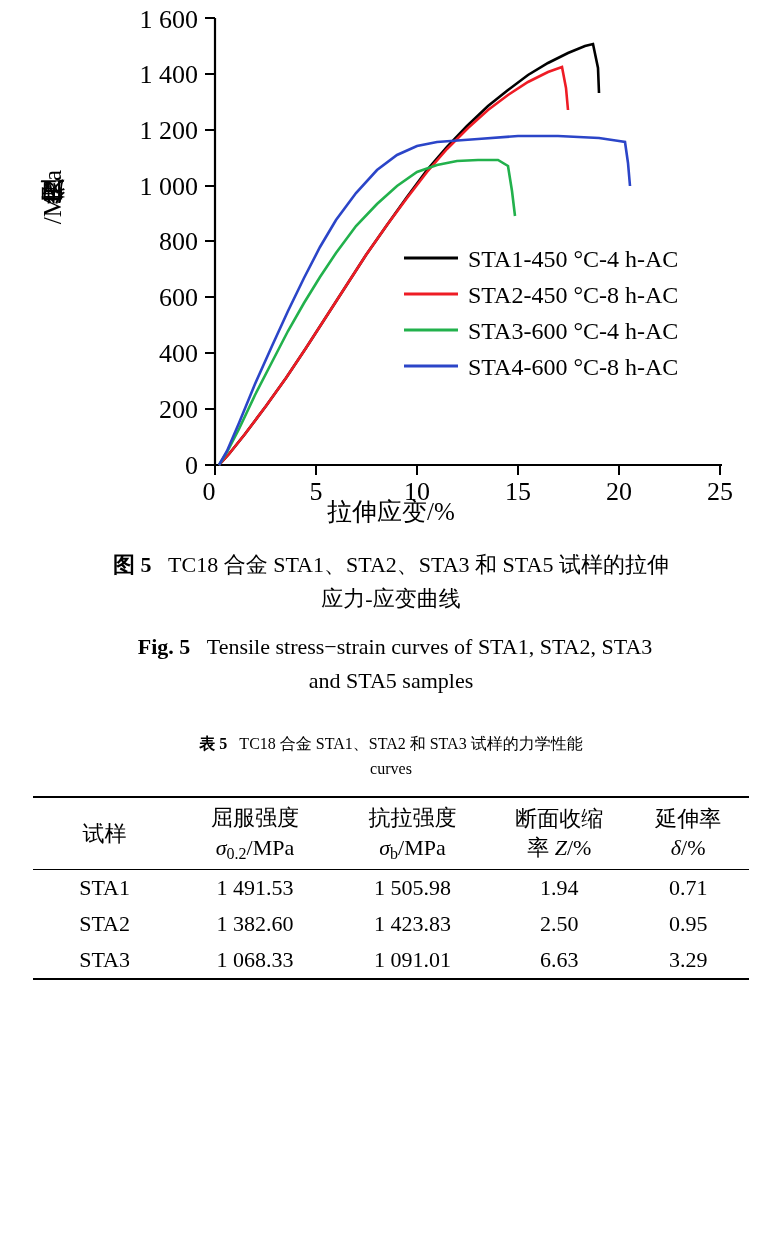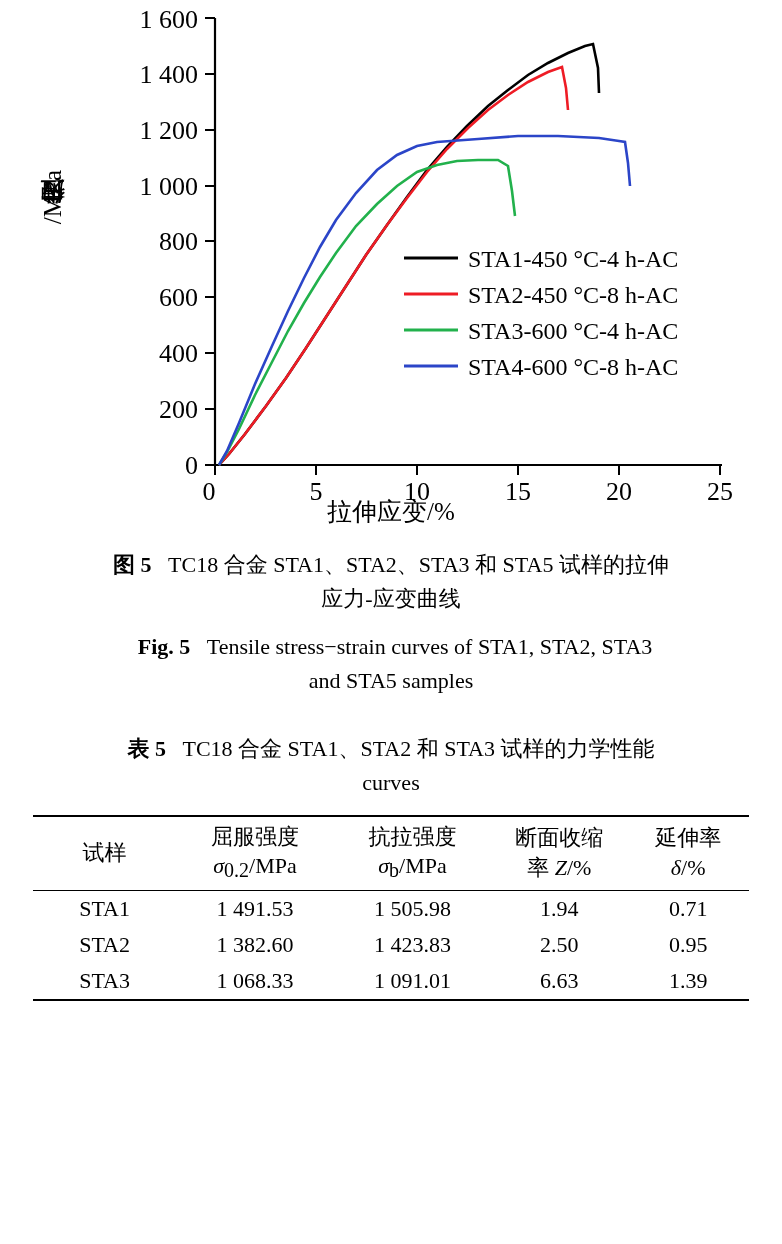--- a/index.html
+++ b/index.html
@@ -70,21 +70,21 @@
     font-weight: bold;
   }
 
   
   .table-wrap {
     margin-top: 34px;
     padding: 0 30px;
   }
   .tbl-caption {
     text-align: center;
-    font-size: 22px;
+    font-size: 16px;
     line-height: 1.55;
   }
   table.data {
     margin: 14px auto 0 auto;
     border-collapse: collapse;
     width: 716px;
     font-size: 22px;
   }
   table.data th, table.data td {
     text-align: center;
@@ -97,21 +97,21 @@
   .thead-bottom td, .thead-bottom th {
     border-bottom: 1.3px solid #000;
   }
   .tbl-bottom td {
     border-bottom: 2.5px solid #000;
   }
   .hdr-two-line {
     line-height: 1.35;
   }
   .sub {
-    font-size: 20px;
+    font-size: 16px;
     vertical-align: -0.22em;
   }
   .ital {
     font-style: italic;
   }
   td.rowcell {
     padding-top: 11px;
     padding-bottom: 11px;
   }
   .legend-text {
@@ -260,19 +260,19 @@
           <td class="rowcell">1 382.60</td>
           <td class="rowcell">1 423.83</td>
           <td class="rowcell">2.50</td>
           <td class="rowcell">0.95</td>
         </tr>
         <tr class="tbl-bottom">
           <td class="rowcell">STA3</td>
           <td class="rowcell">1 068.33</td>
           <td class="rowcell">1 091.01</td>
           <td class="rowcell">6.63</td>
-          <td class="rowcell">1.39</td>
+          <td class="rowcell">3.29</td>
         </tr>
       </tbody>
     </table>
   </div>
 
 </div>
 
 </body></html>

